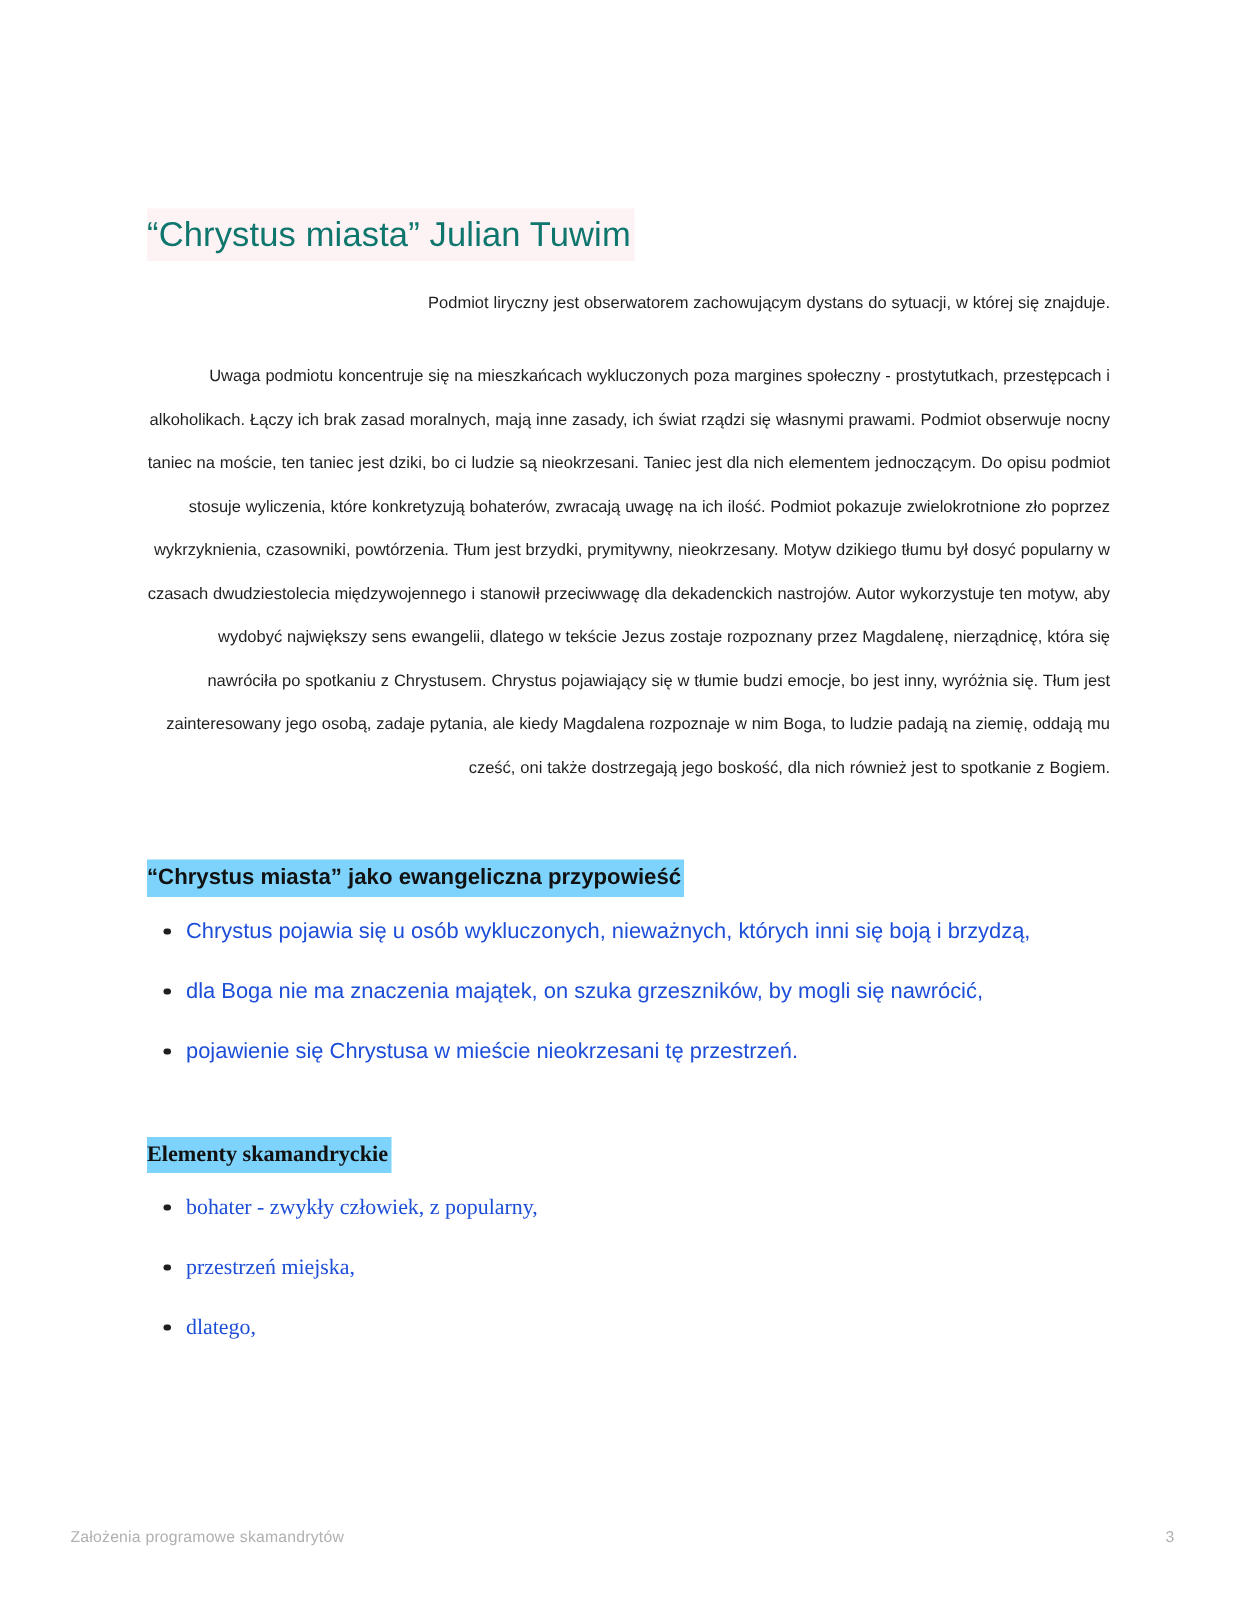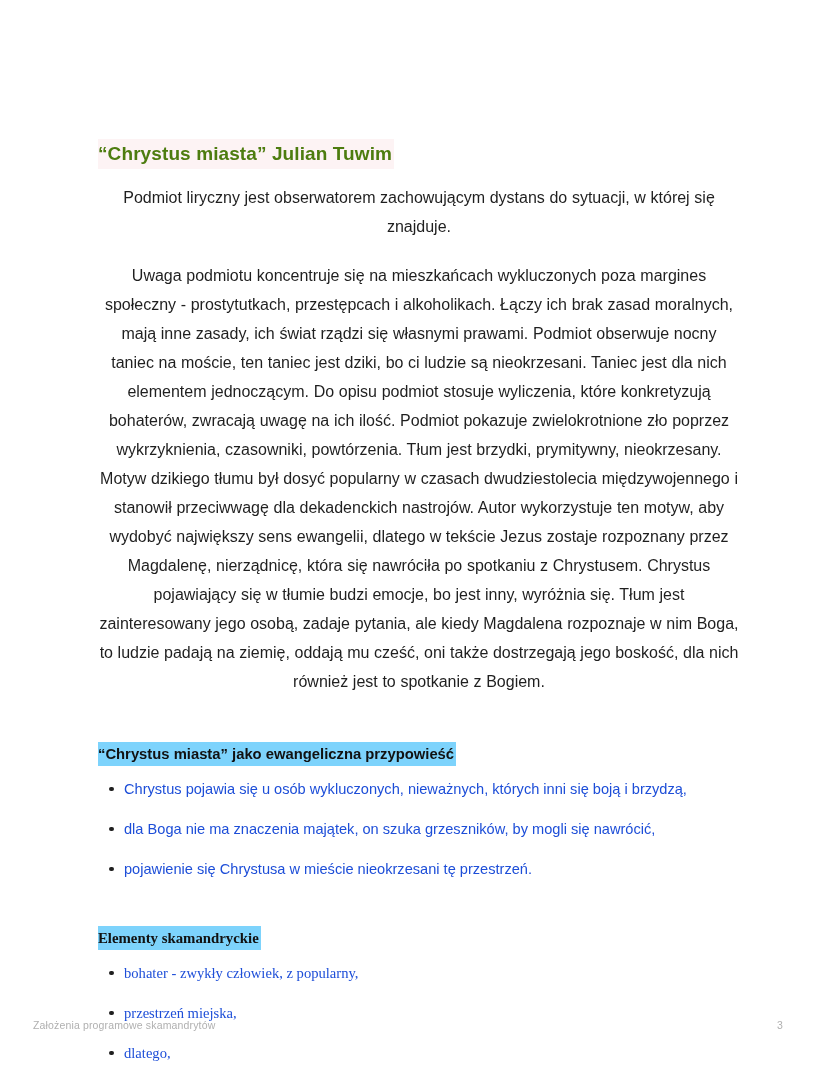--- a/index.html
+++ b/index.html
@@ -20,36 +20,36 @@
     inset: 0;
     background: #ffffff;
   }
   .content {
     position: absolute;
     left: 98px;
     top: 139px;
     width: 642px;
   }
   .doc-title {
-    font-size: 19px;
-    font-weight: bold;
+    font-size: 23px;
+    font-weight: normal;
     line-height: 1.45;
     letter-spacing: 0.1px;
     margin: 0 0 14px 0;
-    color: #4d7c0f;
+    color: #0f766e;
     background: #fdf3f4;
     display: inline-block;
     padding: 1px 2px 1px 0;
   }
   p.para {
-    font-size: 16px;
+    font-size: 11px;
     line-height: 29px;
     margin: 0 0 18px 0;
     color: #1f1f1f;
-    text-align: center;
+    text-align: right;
     word-spacing: 0.2px;
   }
   p.para.first {
     margin-bottom: 20px;
   }
   p.para.block {
     margin-bottom: 0;
   }
   h2.section-title {
     font-size: 14.8px;
@@ -89,21 +89,21 @@
     position: absolute;
     left: 11px;
     top: 11px;
     width: 4.5px;
     height: 4.5px;
     border-radius: 50%;
     background: #1f1f1f;
   }
   .footer {
     position: absolute;
-    left: 33px;
+    left: 47px;
     right: 33px;
     top: 1019px;
     display: flex;
     align-items: center;
     justify-content: space-between;
     font-size: 10.5px;
     color: #b0b0b0;
     letter-spacing: 0.15px;
   }
   .footer-left { white-space: nowrap; }

